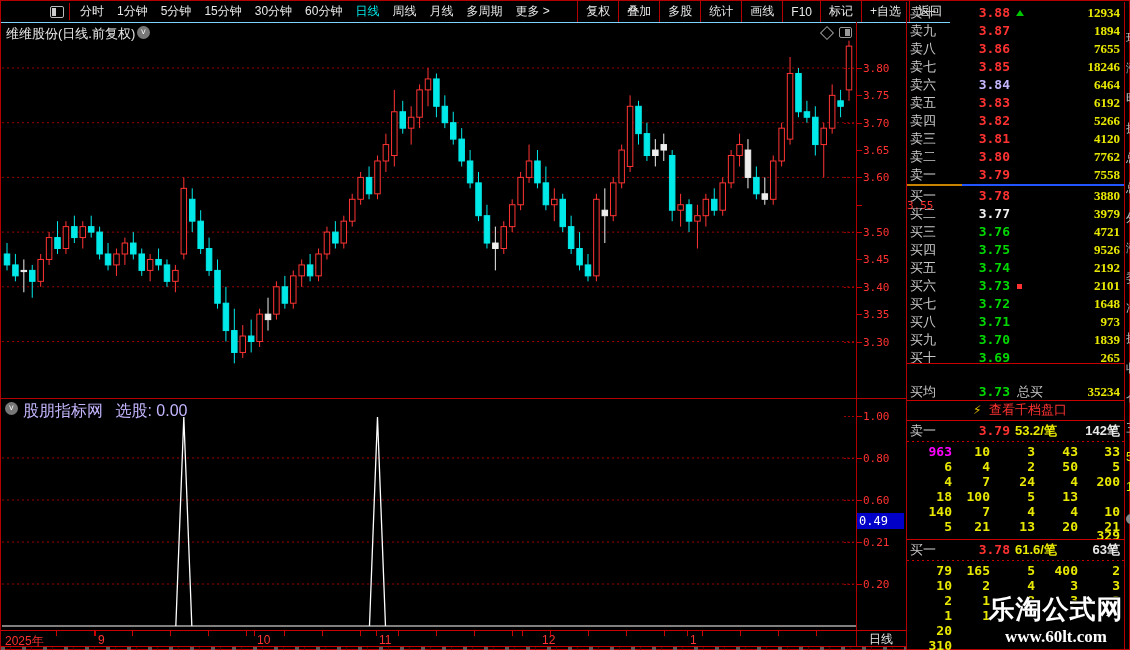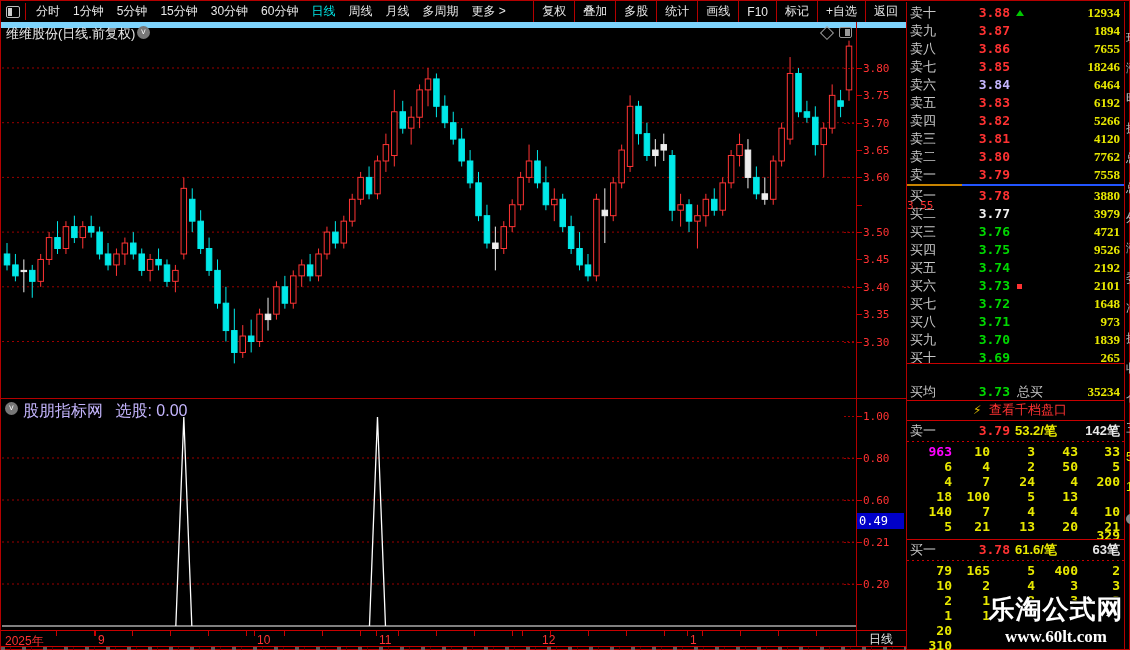--- a/index.html
+++ b/index.html
@@ -1,22 +1,22 @@
 <!DOCTYPE html>
 <html><head>
 <meta charset="utf-8">
 <style>
   html,body{margin:0;padding:0;background:#000;width:1130px;height:650px;overflow:hidden;
     font-family:"Liberation Sans","DejaVu Sans",sans-serif;}
   #app{position:absolute;left:0;top:0;width:1130px;height:650px;background:#000;
     border:1px solid #b40000;box-sizing:border-box;}
   .redline{position:absolute;background:#b40000;}
   
-  #toolbar{position:absolute;left:0;top:0;width:905px;height:21px;border-bottom:6px solid #7dd3fc;
-    display:flex;align-items:center;color:#e8e8e8;font-size:12px;}
+  #toolbar{position:absolute;left:0;top:0;width:905px;height:21px;border-bottom:1px solid #7dd3fc;
+    display:flex;align-items:center;color:#e8e8e8;font-size:12px;padding-left:44px;}
   #layout-btn{width:19px;height:17px;margin:1px 2px;border-right:1px solid #b40000;display:flex;
     align-items:center;justify-content:center;flex:0 0 auto;padding-right:3px;}
   #layout-btn .glyph{width:12px;height:10px;border:1px solid #bbb;border-radius:2px;position:relative;}
   #layout-btn .glyph:before{content:"";position:absolute;left:1px;top:1px;bottom:1px;width:4px;background:#ccc;}
   #periods{display:flex;gap:13px;margin-left:8px;white-space:nowrap;}
   .period{cursor:default;}
   .period.active{color:#00e8e8;}
   #actions{display:flex;margin-left:auto;height:21px;}
   .action{border-left:1px solid #b40000;padding:0 8px;display:flex;align-items:center;white-space:nowrap;}
   

